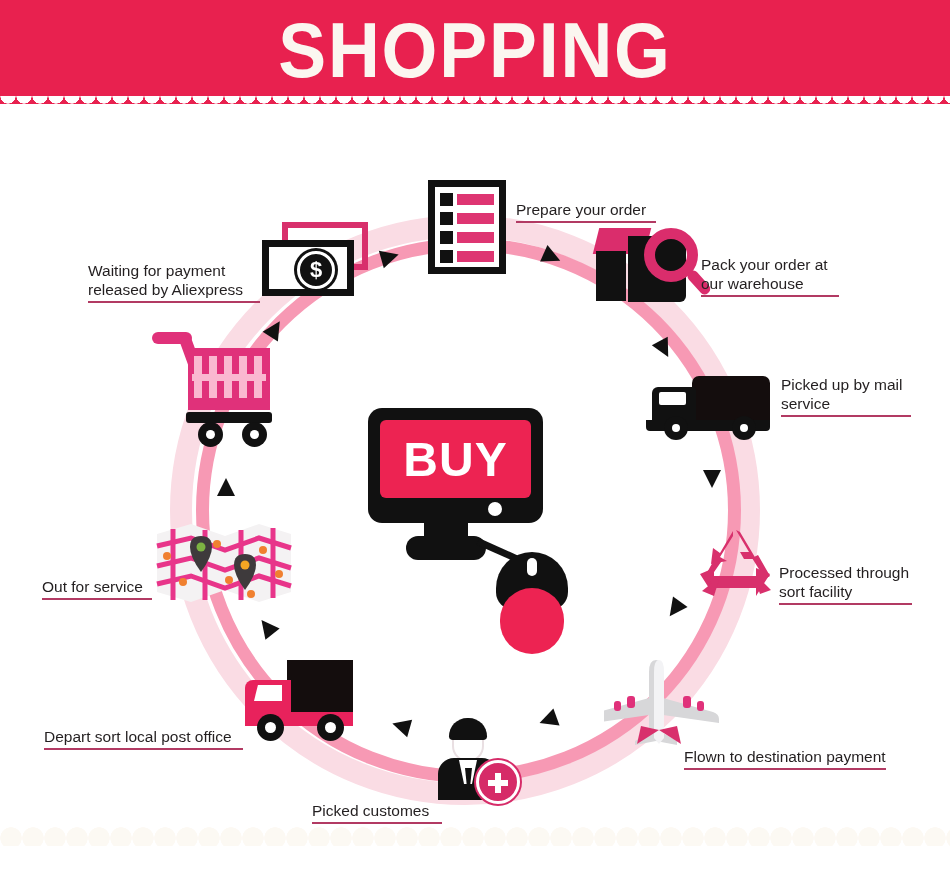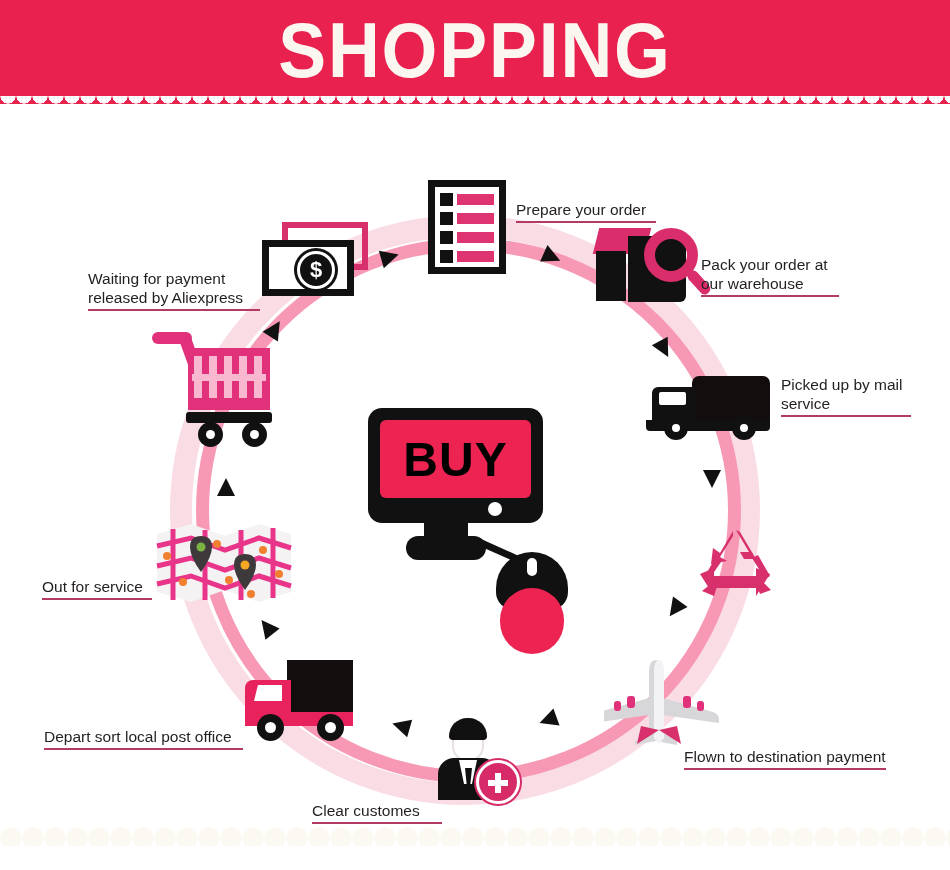--- a/index.html
+++ b/index.html
@@ -320,21 +320,21 @@
   #icon-monitor .bezel {
     position: absolute; left: 0; top: 0; width: 175px; height: 115px;
     background: #111111; border-radius: 14px;
   }
   #icon-monitor .screen {
     position: absolute; left: 12px; top: 12px; width: 151px; height: 78px;
     background: #ED2352; border-radius: 6px;
   }
   #icon-monitor .screen span {
     position: absolute; inset: 0; display: flex; align-items: center; justify-content: center;
-    color: #000000; font-size: 48px; font-weight: bold; letter-spacing: 1px;
+    color: #ffffff; font-size: 48px; font-weight: bold; letter-spacing: 1px;
     font-family: "Liberation Sans", sans-serif;
   }
   #icon-monitor .power {
     position: absolute; left: 120px; top: 94px; width: 14px; height: 14px;
     border-radius: 50%; background: #ffffff;
   }
   #icon-monitor .neck {
     position: absolute; left: 56px; top: 112px; width: 44px; height: 22px; background: #111111;
   }
   #icon-monitor .foot {
@@ -445,20 +445,25 @@
       <g fill="#D8306C">
         <path d="M36 2 L49 24 L40 24 L44 31 L56 31 L40 4 Z"></path>
         <path d="M33 3 L20 25 L13 20 L11 36 L27 33 L20 29 L33 8 Z"></path>
         <path d="M58 27 L70 48 L62 53 L71 62 L60 66 L55 51 L62 46 L52 30 Z"></path>
         <path d="M70 46 L56 68 L56 60 L30 60 L30 48 L56 48 L56 40 Z"></path>
         <path d="M2 46 L16 68 L16 60 L42 60 L42 48 L16 48 L16 40 Z" transform="translate(-2,0)"></path>
         <path d="M14 32 L4 50 L12 55 L2 63 L14 68 L19 52 L12 47 L21 34 Z"></path>
       </g>
     </svg>
   </div>
+  <div class="label right" style="left:779px; top:544px; width:133px;">
+    <span>Processed through
+sort facility</span>
+    <span class="rule"></span>
+  </div>
 
   <div class="icon" id="icon-plane">
     <svg width="118" height="86" viewBox="0 0 118 86" aria-hidden="true">
       <path d="M52 0 q7 0 7 12 v26 l50 14 q6 2 6 7 v4 l-56 -8 v18 l14 8 v4 l-21 -4 l-21 4 v-4 l14 -8 v-18 l-56 8 v-4 q0 -5 6 -7 l50 -14 v-26 q0 -12 7 -12 z" fill="#D7D7D9"></path>
       <path d="M55 0 q5 0 5 12 v66 l-5 6 l-5 -6 v-66 q0 -12 5 -12 z" fill="#F3F3F5"></path>
       <rect x="23" y="36" width="8" height="12" rx="3" fill="#E0317A"></rect>
       <rect x="79" y="36" width="8" height="12" rx="3" fill="#E0317A"></rect>
       <rect x="10" y="41" width="7" height="10" rx="3" fill="#E0317A"></rect>
       <rect x="93" y="41" width="7" height="10" rx="3" fill="#E0317A"></rect>
       <path d="M55 70 l-22 14 l4 -18 z" fill="#D8306C"></path>
@@ -475,21 +480,21 @@
     <div class="hair"></div>
     <div class="body"></div>
     <div class="shirt"></div>
     <div class="tie"></div>
     <div class="plus-badge">
       <span class="h"></span>
         <span class="v"></span>
     </div>
   </div>
   <div class="label left" style="left:312px; top:782px; width:130px;">
-    <span>Clear customes</span>
+    <span>Picked customes</span>
     <span class="rule"></span>
   </div>
 
   <div class="icon" id="icon-van">
     <div class="cargo"></div>
     <div class="cab"></div>
     <div class="window"></div>
     <div class="sill"></div>
     <div class="wheel" style="left:12px;">
         <i></i>
@@ -560,21 +565,21 @@
   <div class="icon" id="icon-money">
     <div class="bg-rect"></div>
     <div class="note">
       <div class="note-inner">
         <div class="coin">
           <span>$</span>
         </div>
       </div>
     </div>
   </div>
-  <div class="label left" style="left:88px; top:250px; width:172px;">
+  <div class="label left" style="left:88px; top:242px; width:172px;">
     <span>Waiting for payment
 released by Aliexpress</span>
     <span class="rule"></span>
   </div>
 
   <div class="icon" id="icon-monitor">
     <div class="bezel"></div>
     <div class="screen">
       <span>BUY</span>
     </div>

